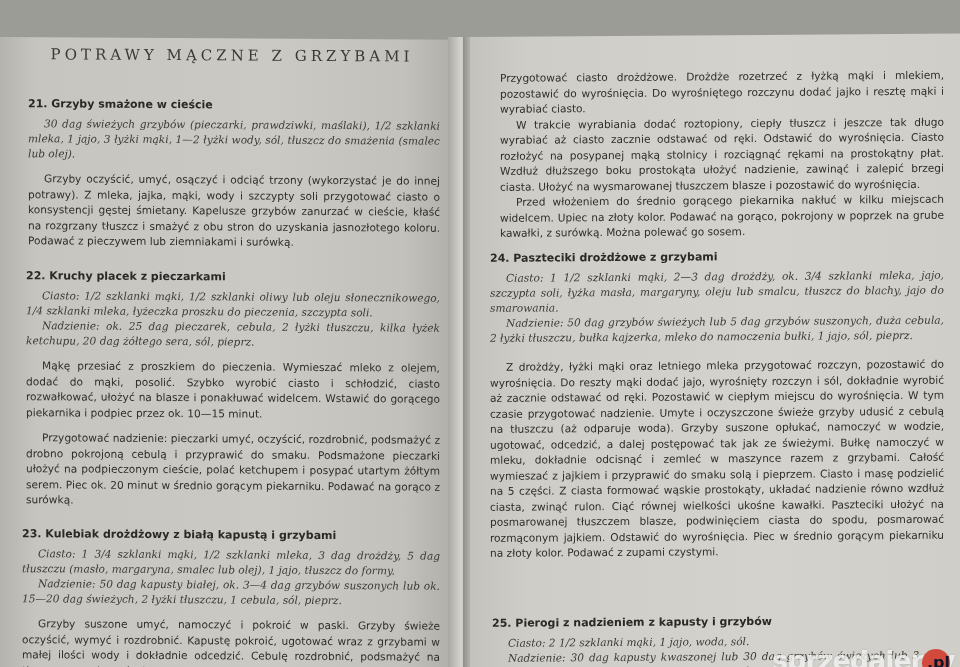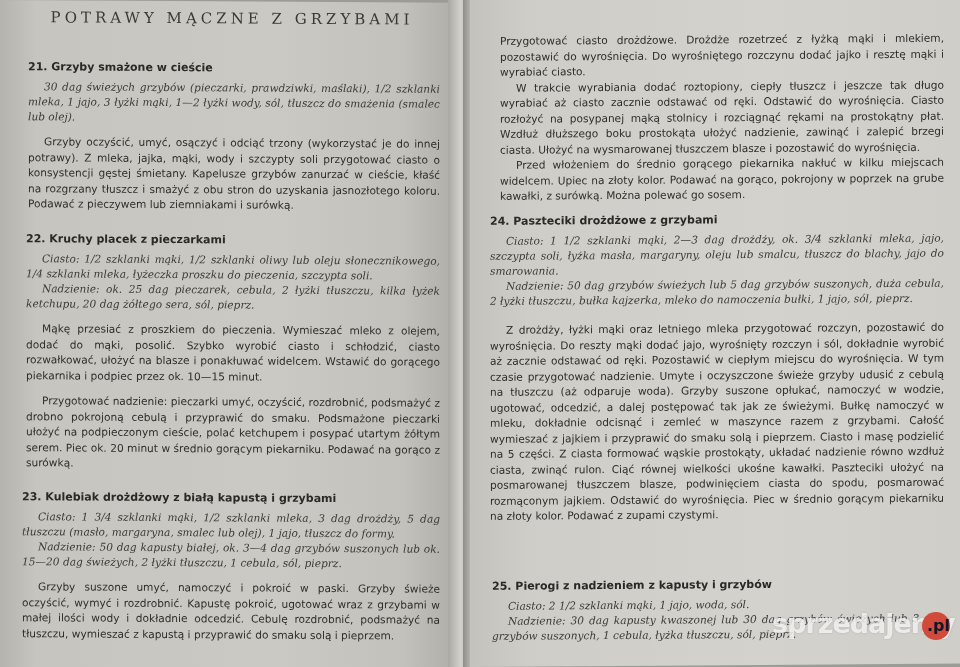--- a/index.html
+++ b/index.html
@@ -2,21 +2,21 @@
 <html><head>
 <meta charset="utf-8">
 <style>
   html, body { margin: 0; padding: 0; }
   body {
     width: 960px; height: 667px; overflow: hidden; position: relative;
     background: #9c9c96;
     font-family: "DejaVu Serif", serif;
     color: #2e2d2a;
   }
-  .spread { position: absolute; inset: 0; }
+  .spread { position: absolute; inset: 0; margin-top: 37px; }
   .page {
     position: absolute; top: 0; height: 667px; overflow: hidden;
     box-sizing: border-box;
   }
   .page-left {
     left: 0; width: 458px;
     background: linear-gradient(90deg, #b4b3ad 0%, #c6c5bf 8%, #cac9c3 60%, #c2c1bb 88%, #aeada7 100%);
     padding: 0 20px 0 26px;
     transform: skewY(0.35deg);
     transform-origin: left top;

